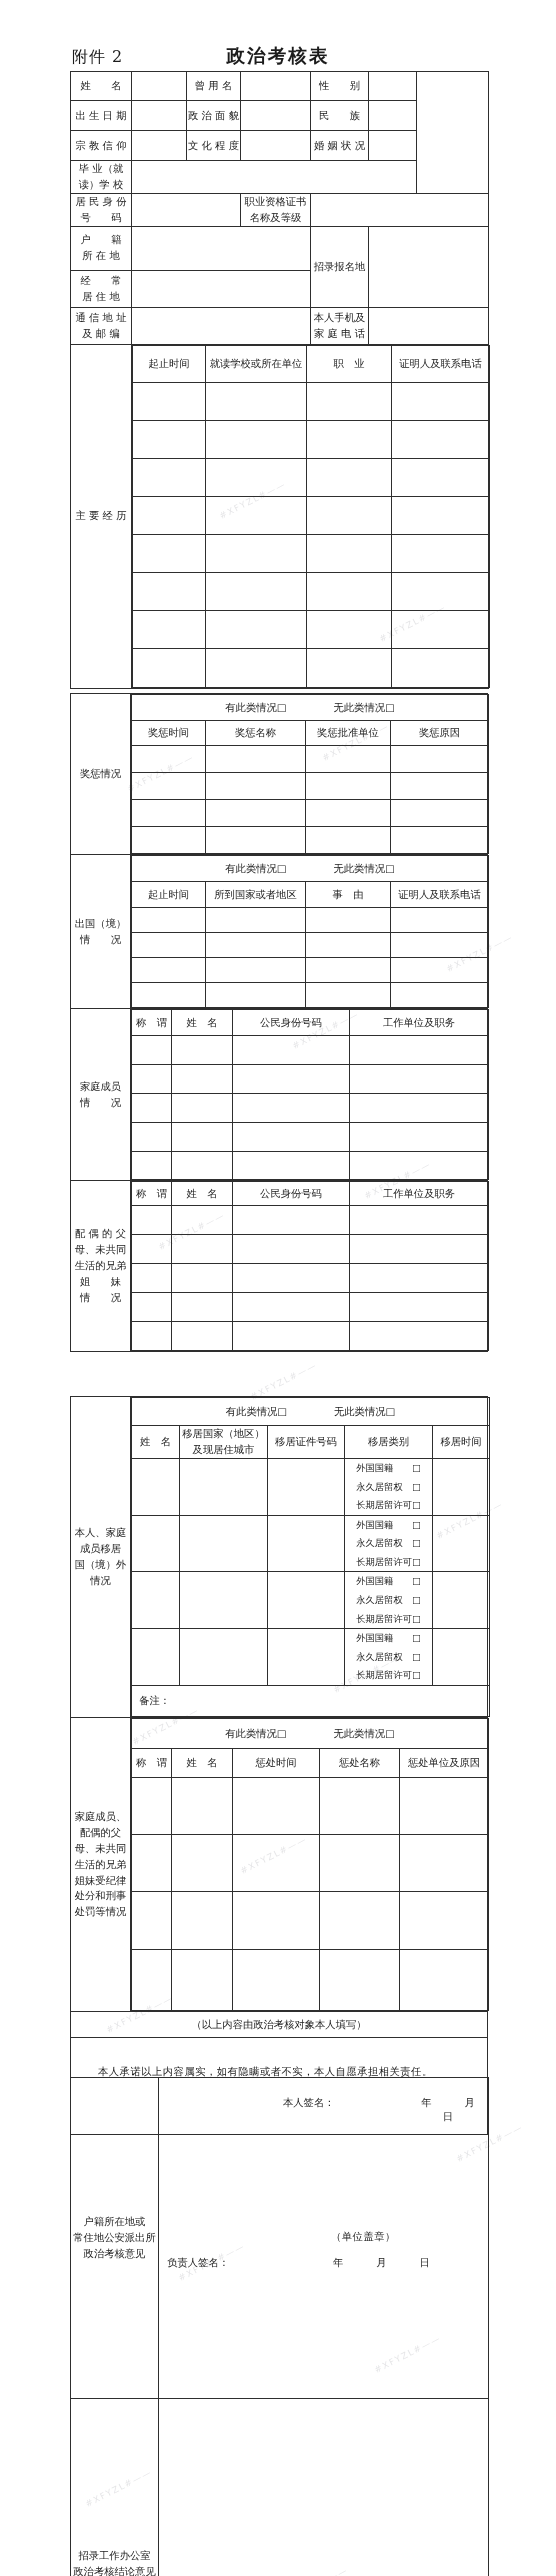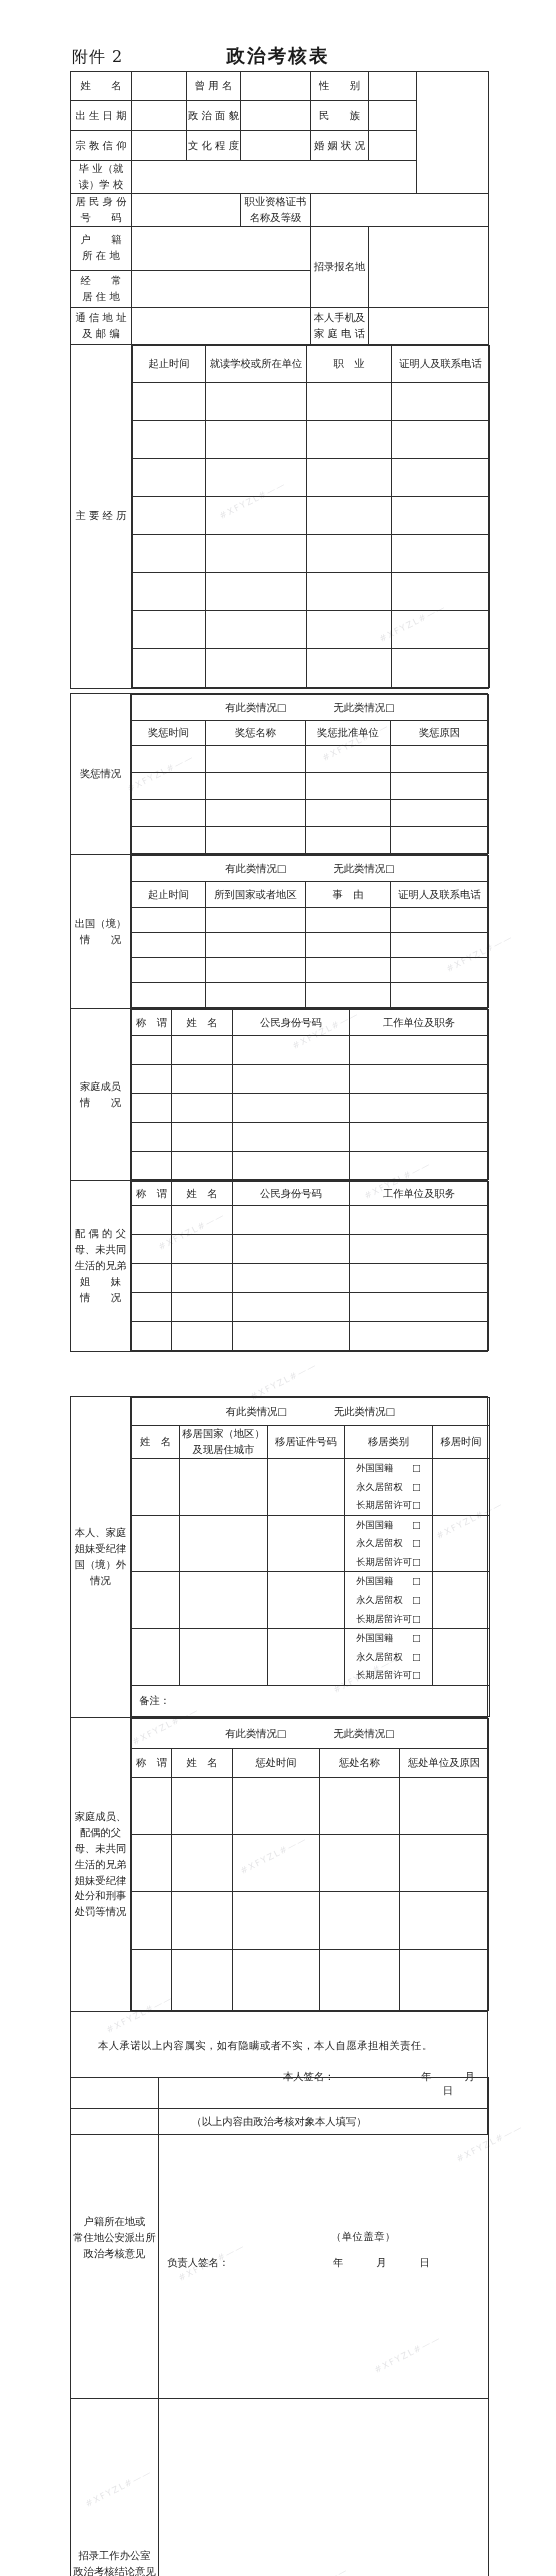--- a/index.html
+++ b/index.html
@@ -425,21 +425,21 @@
     </table>
 
   <table class="blk" style="left:70px;top:1396px;width:417px;height:670px;">
     <colgroup>
         <col style="width:60px">
         <col style="width:357px">
       </colgroup>
     <tbody>
         <tr style="height:257px">
       <td class="lbl pre">本人、家庭
-姐妹受纪律
+成员移居
 国（境）外
 情况</td>
       <td style="padding:0">
         <table class="inner">
           <colgroup>
                 <col style="width:48px">
                 <col style="width:88px">
                 <col style="width:77px">
                 <col style="width:88px">
                 <col style="width:57px">
@@ -562,31 +562,31 @@
                   <td class="f"></td>
                   <td class="f"></td>
                   <td class="f"></td>
                   <td class="f"></td>
                   <td class="f"></td>
                 </tr>
         </tbody>
             </table>
       </td>
     </tr>
+    <tr style="height:26px">
+      <td colspan="2">（以上内容由政治考核对象本人填写）</td>
+    </tr>
     <tr style="height:97px">
       <td colspan="2">
         <div class="relwrap">
           <div class="commit-p" style="left:27px;top:27px;">本人承诺以上内容属实，如有隐瞒或者不实，本人自愿承担相关责任。</div>
           <div class="signlab" style="left:212px;top:58px;">本人签名：</div>
           <div class="datetxt" style="left:342px;top:58px;">年　　月　　日</div>
         </div>
       </td>
-    </tr>
-    <tr style="height:26px">
-      <td colspan="2">（以上内容由政治考核对象本人填写）</td>
     </tr>
   </tbody>
     </table>
 
   <table class="blk" style="left:70px;top:2077px;width:417px;height:654px;">
     <colgroup>
         <col style="width:88px">
         <col style="width:330px">
       </colgroup>
     <tbody>

